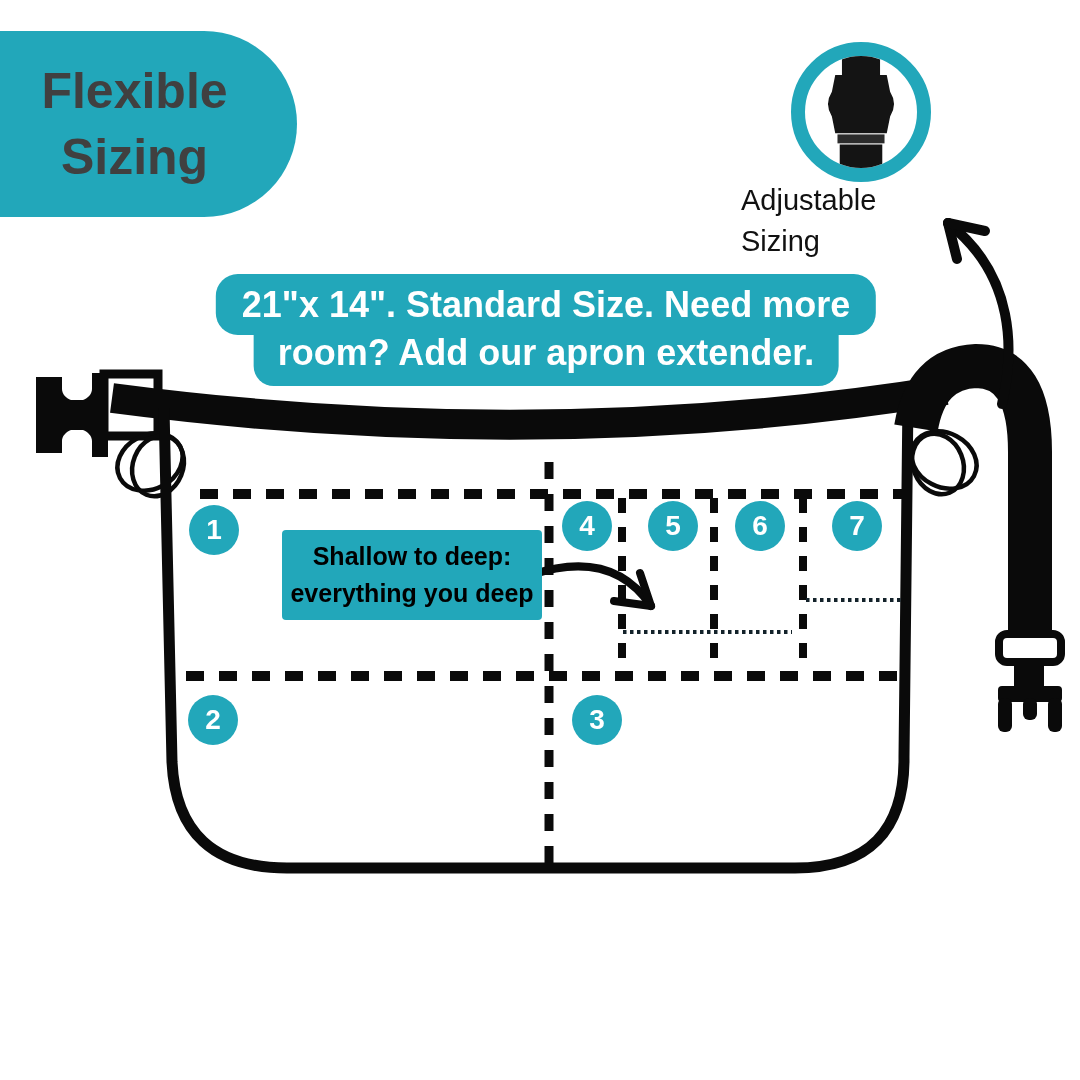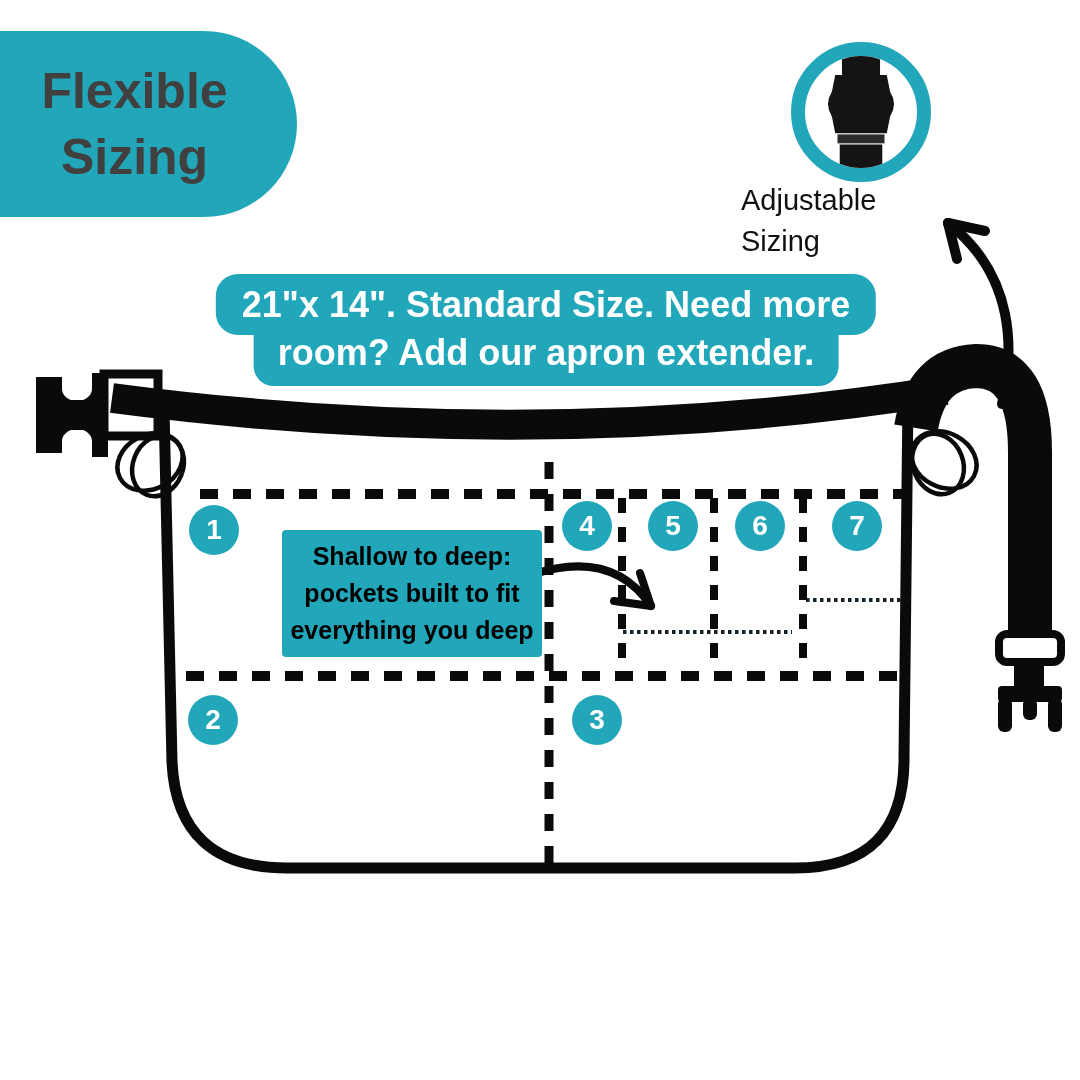--- a/index.html
+++ b/index.html
@@ -131,21 +131,20 @@
   <div class="overlay bucket-label">
     <div>Adjustable</div>
     <div>Sizing</div>
   </div>
 
   <div class="overlay banner-line banner1">21"x 14". Standard Size. Need more</div>
   <div class="overlay banner-line banner2">room? Add our apron extender.</div>
 
   <div class="overlay pocket-note">
     <div>Shallow to deep:</div>
-    <div>pockets built to fit</div>
     <div>everything you deep</div>
   </div>
 
   <div class="marker" style="left:189px;top:505px">1</div>
   <div class="marker" style="left:188px;top:695px">2</div>
   <div class="marker" style="left:572px;top:695px">3</div>
   <div class="marker" style="left:562px;top:501px">4</div>
   <div class="marker" style="left:648px;top:501px">5</div>
   <div class="marker" style="left:735px;top:501px">6</div>
   <div class="marker" style="left:832px;top:501px">7</div>

